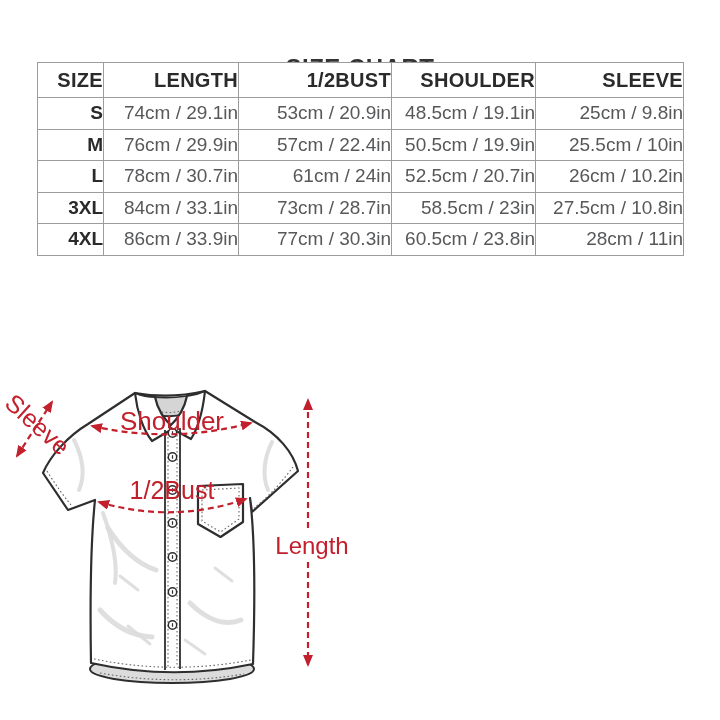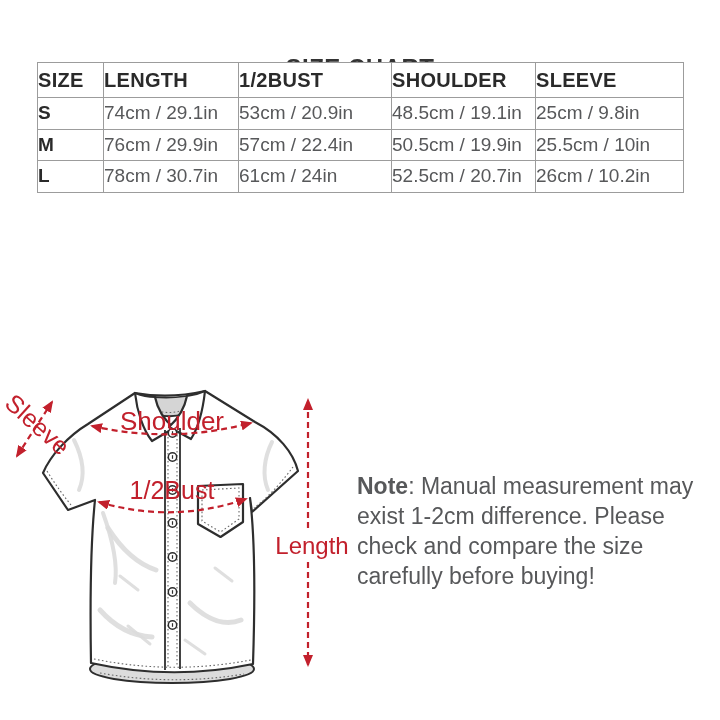--- a/index.html
+++ b/index.html
@@ -24,21 +24,21 @@
     display:inline-block;font-size:24px;font-weight:bold;color:var(--heading);
     letter-spacing:.5px;border-bottom:3px solid var(--heading);padding:0 2px 4px 2px;margin-top:40px;
   }
 
   
   table.size-table{
     position:absolute;left:37px;top:62px;width:646px;
     border-collapse:collapse;table-layout:fixed;background:#fff;
   }
   table.size-table th, table.size-table td{
-    border:1px solid var(--border);text-align:left;vertical-align:middle;
+    border:1px solid var(--border);text-align:right;vertical-align:middle;
     padding:0;overflow:hidden;white-space:nowrap;margin-top:48px;
   }
   table.size-table th{
     height:34px;font-size:20px;font-weight:bold;color:#2a2a2a;letter-spacing:.3px;
   }
   table.size-table td{height:30.5px;font-size:19px;color:var(--gray-text);}
   table.size-table td.size-cell{font-weight:bold;color:#2a2a2a;}
 
   
   .diagram{position:absolute;left:0;top:378px;width:360px;height:335px;}
@@ -98,20 +98,34 @@
           <td class="val-cell">50.5cm / 19.9in</td>
           <td class="val-cell">25.5cm / 10in</td>
         </tr>
         <tr>
           <td class="size-cell">L</td>
           <td class="val-cell">78cm / 30.7in</td>
           <td class="val-cell">61cm / 24in</td>
           <td class="val-cell">52.5cm / 20.7in</td>
           <td class="val-cell">26cm / 10.2in</td>
         </tr>
+        <tr>
+          <td class="size-cell">3XL</td>
+          <td class="val-cell">84cm / 33.1in</td>
+          <td class="val-cell">73cm / 28.7in</td>
+          <td class="val-cell">58.5cm / 23in</td>
+          <td class="val-cell">27.5cm / 10.8in</td>
+        </tr>
+        <tr>
+          <td class="size-cell">4XL</td>
+          <td class="val-cell">86cm / 33.9in</td>
+          <td class="val-cell">77cm / 30.3in</td>
+          <td class="val-cell">60.5cm / 23.8in</td>
+          <td class="val-cell">28cm / 11in</td>
+        </tr>
       </tbody>
   </table>
 
   <div class="diagram">
     <svg width="360" height="335" viewBox="0 0 360 335">
       <defs>
         <marker id="arr" markerUnits="userSpaceOnUse" markerWidth="12" markerHeight="10" refX="10" refY="5" orient="auto-start-reverse">
           <path d="M0,0 L12,5 L0,10 Z" class="red-fill"></path>
         </marker>
       </defs>
@@ -195,18 +209,14 @@
       <path class="red-stroke" d="M 308,150 L 308,22" marker-end="url(#arr)"></path>
       <path class="red-stroke" d="M 308,184 L 308,287" marker-end="url(#arr)"></path>
 
       <text class="red-text" x="172" y="52" font-size="26" text-anchor="middle">Shoulder</text>
       <text class="red-text" x="172" y="121" font-size="25" text-anchor="middle">1/2Bust</text>
       <text class="red-text" x="37" y="55" font-size="25" text-anchor="middle" transform="rotate(42 37 47)">Sleeve</text>
       <text class="red-text" x="312" y="176" font-size="24" text-anchor="middle">Length</text>
     </svg>
   </div>
 
-  <div class="note"><span class="note-label">Note</span><span>: Manual measurement may
-exist 1-2cm difference. Please
-check and compare the size
-carefully before buying!</span></div>
 
 </div>
 
 </body></html>

